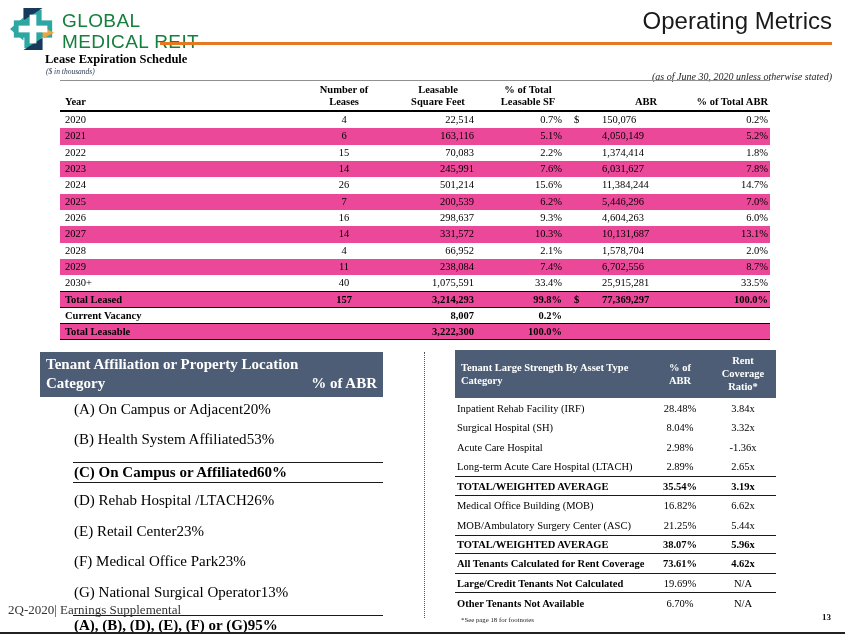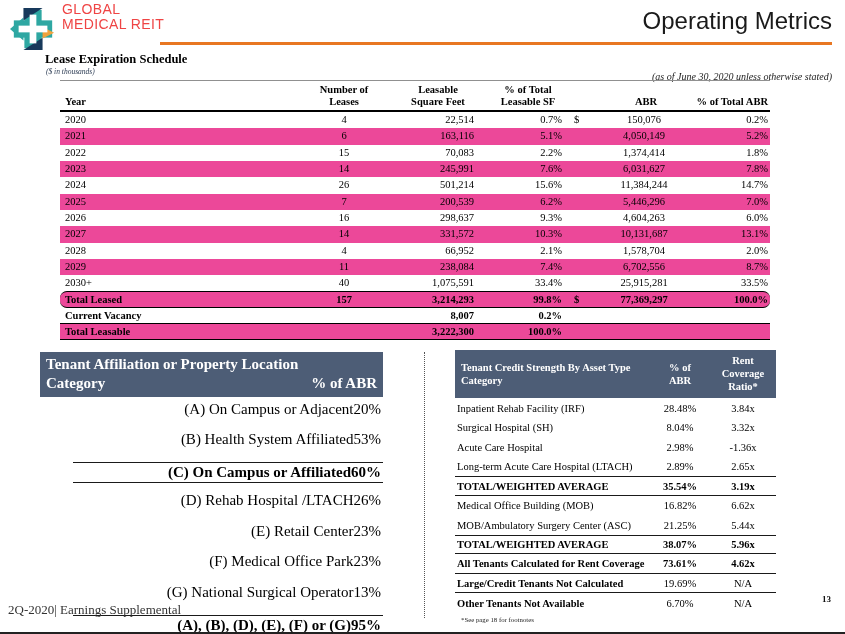--- a/index.html
+++ b/index.html
@@ -3,57 +3,57 @@
 <meta charset="utf-8">
 <style>
   * { margin:0; padding:0; box-sizing:border-box; }
   body { background:#c8c8c8; font-family:"Liberation Serif", serif; }
   .page {
     position:relative; width:845px; height:634px; background:#fff;
     overflow:hidden; border-bottom:2px solid #222;
   }
   
   .logo-box { position:absolute; left:10px; top:6px; width:46px; height:46px; }
-  .logo-text { position:absolute; left:62px; top:2px; font-family:"Liberation Sans",sans-serif;
-    color:#ef4444; font-size:14px; line-height:1.08; letter-spacing:0.4px; font-weight:500; }
+  .logo-text { position:absolute; left:62px; top:11px; font-family:"Liberation Sans",sans-serif;
+    color:#15803d; font-size:19px; line-height:1.08; letter-spacing:0.4px; font-weight:500; }
   .main-title { position:absolute; right:13px; top:7px; font-family:"Liberation Sans",sans-serif;
     font-size:24px; color:#1a1a1a; }
   .orange-rule { position:absolute; left:160px; right:13px; top:42px; height:3px; background:#E87722; }
   .subtitle { position:absolute; right:13px; top:48px; font-style:italic; font-size:10px; color:#222;margin-top:23px; }
   .section-title { position:absolute; left:45px; top:52px; font-weight:bold; font-size:12.5px; color:#000000; }
   .section-note { position:absolute; left:46px; top:67px; font-style:italic; font-size:7.5px; color:#2a3a52; }
 
   
   .lease-table { position:absolute; left:60px; top:80px; width:710px; font-size:10.5px; border-top:1px solid #909090; }
   .lt-row, .lt-head { display:grid; grid-template-columns:240px 88px 100px 80px 34px 88px 80px; align-items:end; }
   .lt-head { border-bottom:2px solid #000; padding-bottom:2px; padding-top:3px; font-weight:bold; }
   .lt-head > div { white-space:pre-line; line-height:1.15; }
   .h-year { text-align:left; padding-left:5px; }
   .h-center { text-align:center; }
   .h-abr { text-align:center; }
   .h-right { text-align:right; padding-right:2px; }
   .lt-row { height:16.3px; line-height:16.3px; align-items:center; }
   .lt-row.alt { background:#ec4899; }
-  .lt-row.rule-top { border-top:1.5px solid #000;border-radius:7px; }
+  .lt-row.rule-top { border-top:1.5px solid #000; }
   .lt-row.rule-bottom { border-bottom:1.5px solid #000; }
   .lt-row.bold { font-weight:bold; }
   .c-year { padding-left:5px; }
   .c-leases { text-align:center; }
   .c-sf { text-align:right; padding-right:14px; }
   .c-sfpct { text-align:right; padding-right:6px; }
   .c-dollar { text-align:left; padding-left:6px; }
-  .c-abr { text-align:center; padding-right:4px; }
+  .c-abr { text-align:left; padding-right:4px; }
   .c-abrpct { text-align:right; padding-right:2px; }
 
   
   .aff-table { position:absolute; left:40px; top:352px; width:343px; font-size:15px; }
   .aff-head { background:#4D5D76; color:#fff; font-weight:bold; padding:3px 6px 4px 6px; line-height:1.25; }
   .aff-head-l2 { display:flex; justify-content:space-between; }
   .aff-row { height:30.6px; display:flex; align-items:flex-start; padding-top:4px; }
-  .aff-row .inner { flex:1; display:flex; justify-content:flex-end; padding:0 2px 0 1px;margin-left:33px; }
+  .aff-row .inner { flex:1; display:flex; justify-content:flex-start; padding:0 2px 0 1px;margin-left:33px; }
   .aff-row.rule .inner { border-top:1.5px solid #1a1a1a; border-bottom:1.5px solid #1a1a1a; padding-top:1px; padding-bottom:1px; }
   .aff-row.bold { font-weight:bold; }
 
   
   .v-divider { position:absolute; left:424px; top:352px; height:266px; border-left:1px dotted #555; }
 
   
   .credit-table { position:absolute; left:455px; top:350px; width:321px; font-size:10.5px; }
   .cr-head { background:#4D5D76; color:#fff; font-weight:bold; display:grid;
     grid-template-columns:195px 60px 66px; padding:4px 0 5px 0; align-items:center; }
@@ -65,21 +65,21 @@
   .cr-row.rule-bottom { border-bottom:1.5px solid #1a1a1a; }
   .cr-row.bold .cr-label { font-weight:bold; }
   .cr-row.bold-vals .cr-pct, .cr-row.bold-vals .cr-ratio { font-weight:bold; }
   .cr-label { padding-left:2px; }
   .cr-pct { text-align:center; }
   .cr-ratio { text-align:center; }
   .credit-footnote { margin-top:3px; font-size:6.8px; color:#222; padding-left:6px; }
 
   
   .footer-left { position:absolute; left:8px; bottom:14px; font-size:13px; color:#333;text-align:center; }
-  .page-num { position:absolute; right:14px; bottom:28px; font-size:9px; font-weight:bold; color:#111; }
+  .page-num { position:absolute; right:14px; bottom:10px; font-size:9px; font-weight:bold; color:#111; }
 </style>
 </head>
 <body>
 
 <div class="page">
 
   <div class="logo-box">
     <svg viewBox="0 0 48 48" width="46" height="46">
       <rect x="15" y="4" width="18" height="40" fill="#2EA7A2"></rect>
       <rect x="4" y="15" width="40" height="18" fill="#2EA7A2"></rect>
@@ -304,21 +304,21 @@
             <span>95%</span>
           </div>
         </div>
       </div>
   </div>
 
   <div class="v-divider"></div>
 
   <div class="credit-table">
     <div class="cr-head">
-      <div class="cr-h-label">Tenant Credit Strength By Asset Type
+      <div class="cr-h-label">Tenant Large Strength By Asset Type
 Category</div>
       <div class="cr-h-pct">% of
 ABR</div>
       <div class="cr-h-ratio">Rent
 Coverage
 Ratio*</div>
     </div>
     <div>
 
     <div class="cr-row">

